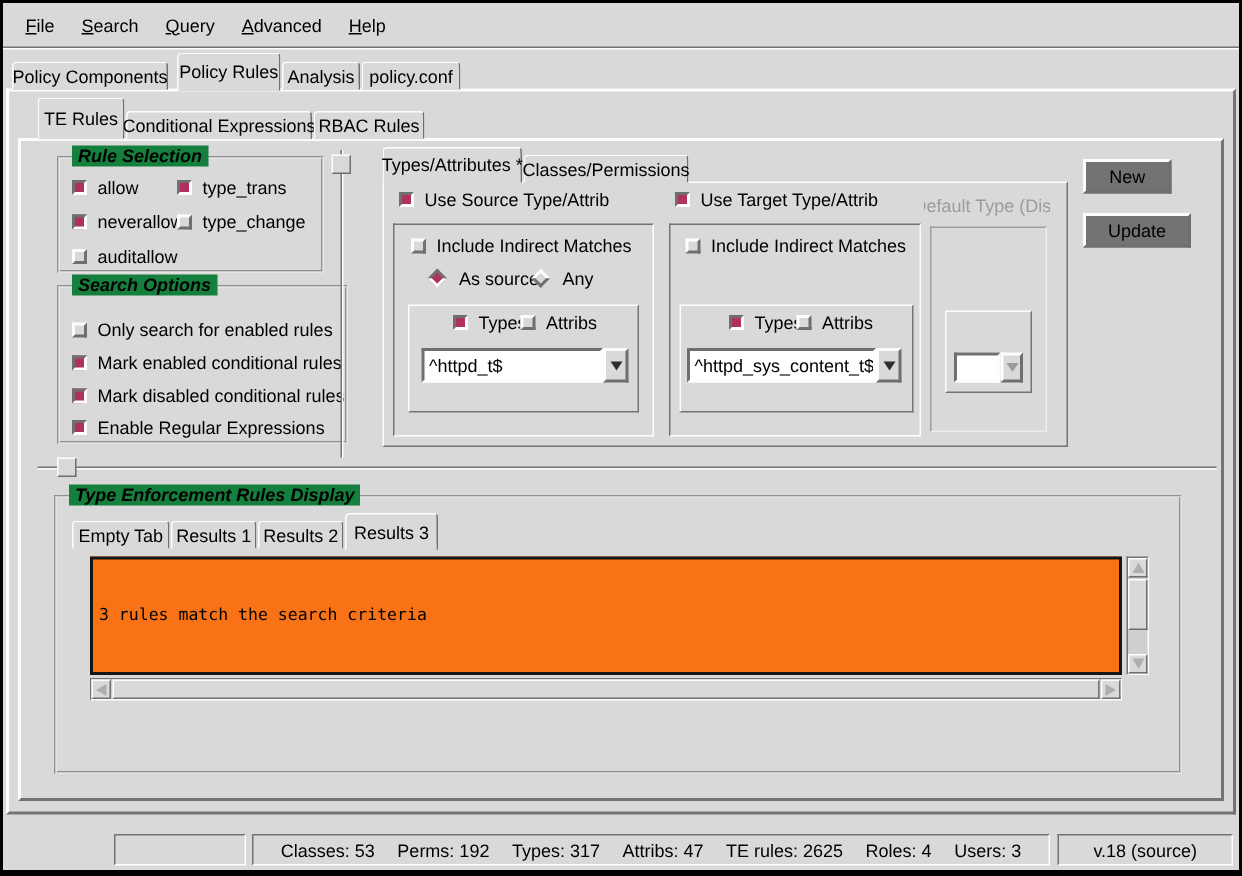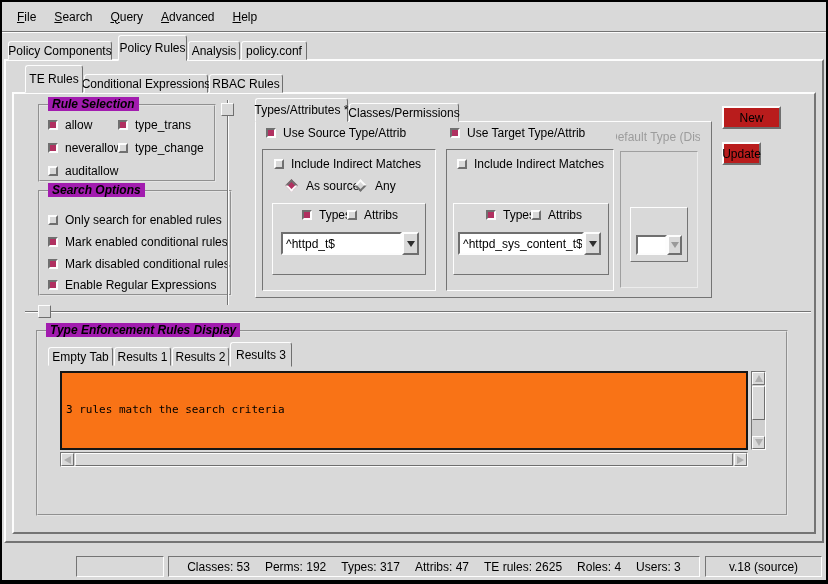--- a/index.html
+++ b/index.html
@@ -24,32 +24,32 @@
   .menu-item{display:inline-block; padding:1px 3px;}
   .menu-item::first-letter{text-decoration:underline;}
 
   .tab{position:absolute; background:#d9d9d9; border:1px solid;
     border-color:#fdfdfd #6f6f6f rgba(0,0,0,0) #fdfdfd;
     border-radius:3px 3px 0 0; display:flex; align-items:center; justify-content:center;
     white-space:nowrap; z-index:3;}
   .tab.sel{z-index:6; border-bottom:1px solid #d9d9d9;}
 
   .lframe{position:absolute; border:2px groove #e4e4e4;}
-  .lframe > .lbl{position:absolute; top:-9px; left:8px; background:#a21caf;
+  .lframe > .lbl{position:absolute; top:-9px; left:8px; background:#15803d;
     padding:0 4px; font-weight:bold; font-style:italic; white-space:nowrap;}
 
   .cbrow{position:absolute; display:flex; align-items:center; gap:7px; height:13px; white-space:nowrap;}
   .cb{width:10px; height:10px; flex:none; background:#d9d9d9;
     border:2px solid; border-color:#fdfdfd #6f6f6f #6f6f6f #fdfdfd;}
   .cb.on{background:var(--select); border-color:#6f6f6f #fdfdfd #fdfdfd #6f6f6f;}
   .radio{width:9px; height:9px; flex:none; background:#d9d9d9; transform:rotate(45deg);
     border:2px solid; border-color:#fdfdfd #6f6f6f #6f6f6f #fdfdfd; margin:0 3px;}
   .radio.on{background:var(--select); border-color:#6f6f6f #fdfdfd #fdfdfd #6f6f6f;}
 
-  .btn{position:absolute; background:#b91c1c; border:2px solid;
+  .btn{position:absolute; background:#737373; border:2px solid;
     border-color:#fdfdfd #6f6f6f #6f6f6f #fdfdfd;
     display:flex; align-items:center; justify-content:center; white-space:nowrap;}
 
   .combo{position:absolute; display:flex;}
   .combo .entry{flex:1; background:#fff; border:2px solid;
     border-color:#6f6f6f #fdfdfd #fdfdfd #6f6f6f;
     display:flex; align-items:center; padding-left:3px; overflow:hidden; white-space:nowrap;}
   .combo .arrowbtn{width:17px; flex:none; background:#d9d9d9; border:2px solid;
     border-color:#fdfdfd #6f6f6f #6f6f6f #fdfdfd;
     display:flex; align-items:center; justify-content:center;}
@@ -232,21 +232,21 @@
         <span></span>
       </span>
     <span class="arrowbtn" style="width:15px;">
         <span class="tri-down gray"></span>
       </span>
   </div>
 
   <div class="btn" style="left:722px; top:106px; width:59px; height:23px;">
       <span>New</span>
     </div>
-  <div class="btn" style="left:722px; top:142px; width:39px; height:23px;">
+  <div class="btn" style="left:722px; top:142px; width:72px; height:23px;">
       <span>Update</span>
     </div>
 
   <div class="sash-h" style="left:25px; top:311px; width:786px;"></div>
   <div class="handle" style="left:38px; top:305px;"></div>
 
   <div class="lframe" style="left:36px; top:330px; width:752px; height:186px;">
     <span class="lbl">Type Enforcement Rules Display</span>
   </div>
 

